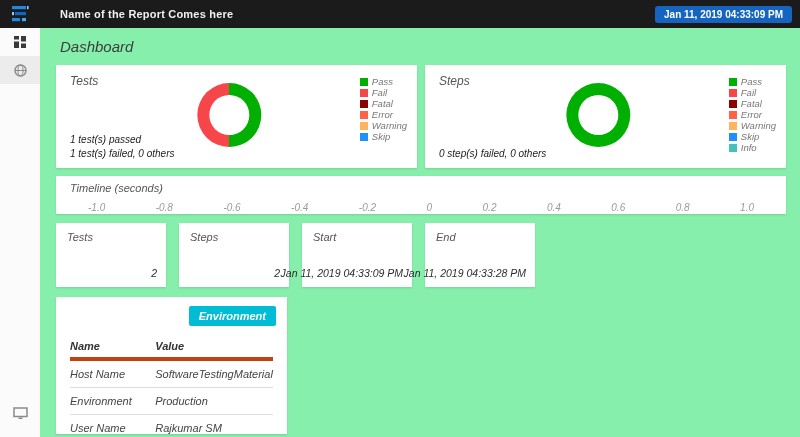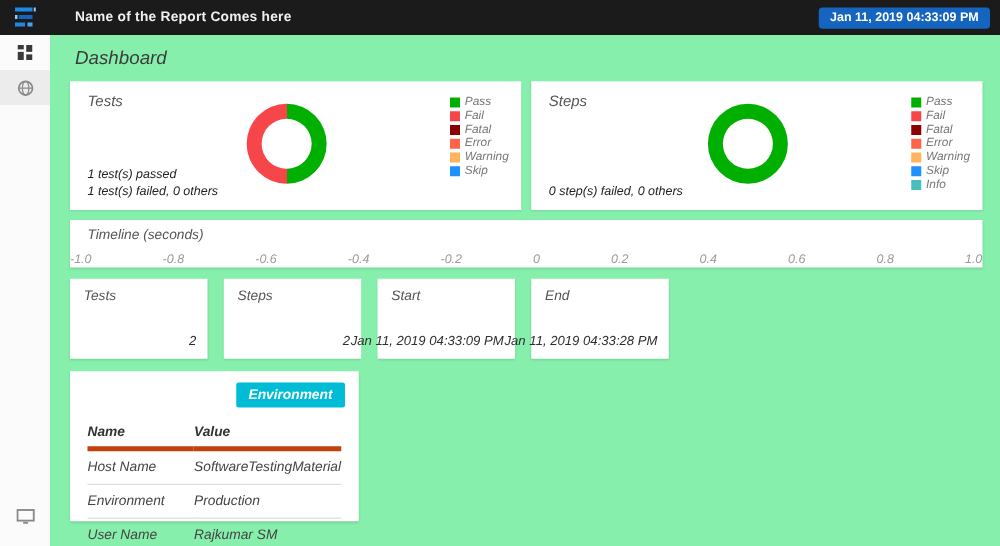--- a/index.html
+++ b/index.html
@@ -40,31 +40,31 @@
   .chart-summary { position:absolute; left:14px; bottom:7px; font-size:10px; color:#222; line-height:14px; }
   .legend { position:absolute; right:10px; top:12px; }
   .legend-item { display:flex; align-items:center; margin-bottom:1px; cursor:pointer; }
   .legend-swatch { width:8px; height:8px; margin-right:4px; flex:none; }
   .legend-label { font-size:9.5px; color:#777; line-height:10px; }
 
   
   .timeline-card { margin-top:8px; height:38px; overflow:hidden;text-align:right; }
   .timeline-title { position:absolute; top:6px; left:14px; font-size:11px; color:#555; }
   .tick-row { position:absolute; top:26px; left:0; right:0; display:flex; justify-content:space-between;
-              padding:0 0; }
+              padding:0 32px; }
   .tick { font-size:10px; color:#9a9a9a; }
 
   
   .stats-row { display:flex; gap:13px; margin-top:9px; }
   .stat-card { width:110px; height:64px; }
   .stat-label { position:absolute; top:8px; left:11px; font-size:11px; color:#555; }
   .stat-value { position:absolute; bottom:8px; right:9px; font-size:10.5px; color:#2e2e2e; white-space:nowrap; }
 
   
-  .env-card { margin-top:10px; width:231px; height:120px; padding-top:9px; }
+  .env-card { margin-top:10px; width:231px; height:137px; padding-top:9px; }
   .env-badge { position:absolute; top:9px; right:11px; background:#00bcd4; color:#fff; font-weight:bold;
                font-size:11px; padding:4px 10px; border-radius:2px; }
   .env-table { width:calc(100% - 28px); margin:30px 14px 0; border-collapse:collapse; }
   .env-table th { text-align:left; font-size:11px; color:#333; padding:4px 0 5px; border-bottom:4px solid #c2410c; }
   .env-table td { font-size:11px; color:#444; padding:7px 0; border-bottom:1px solid #ddd; }
   .env-table th:first-child, .env-table td:first-child { width:42%; }
 </style>
 </head>
 <body>
 

